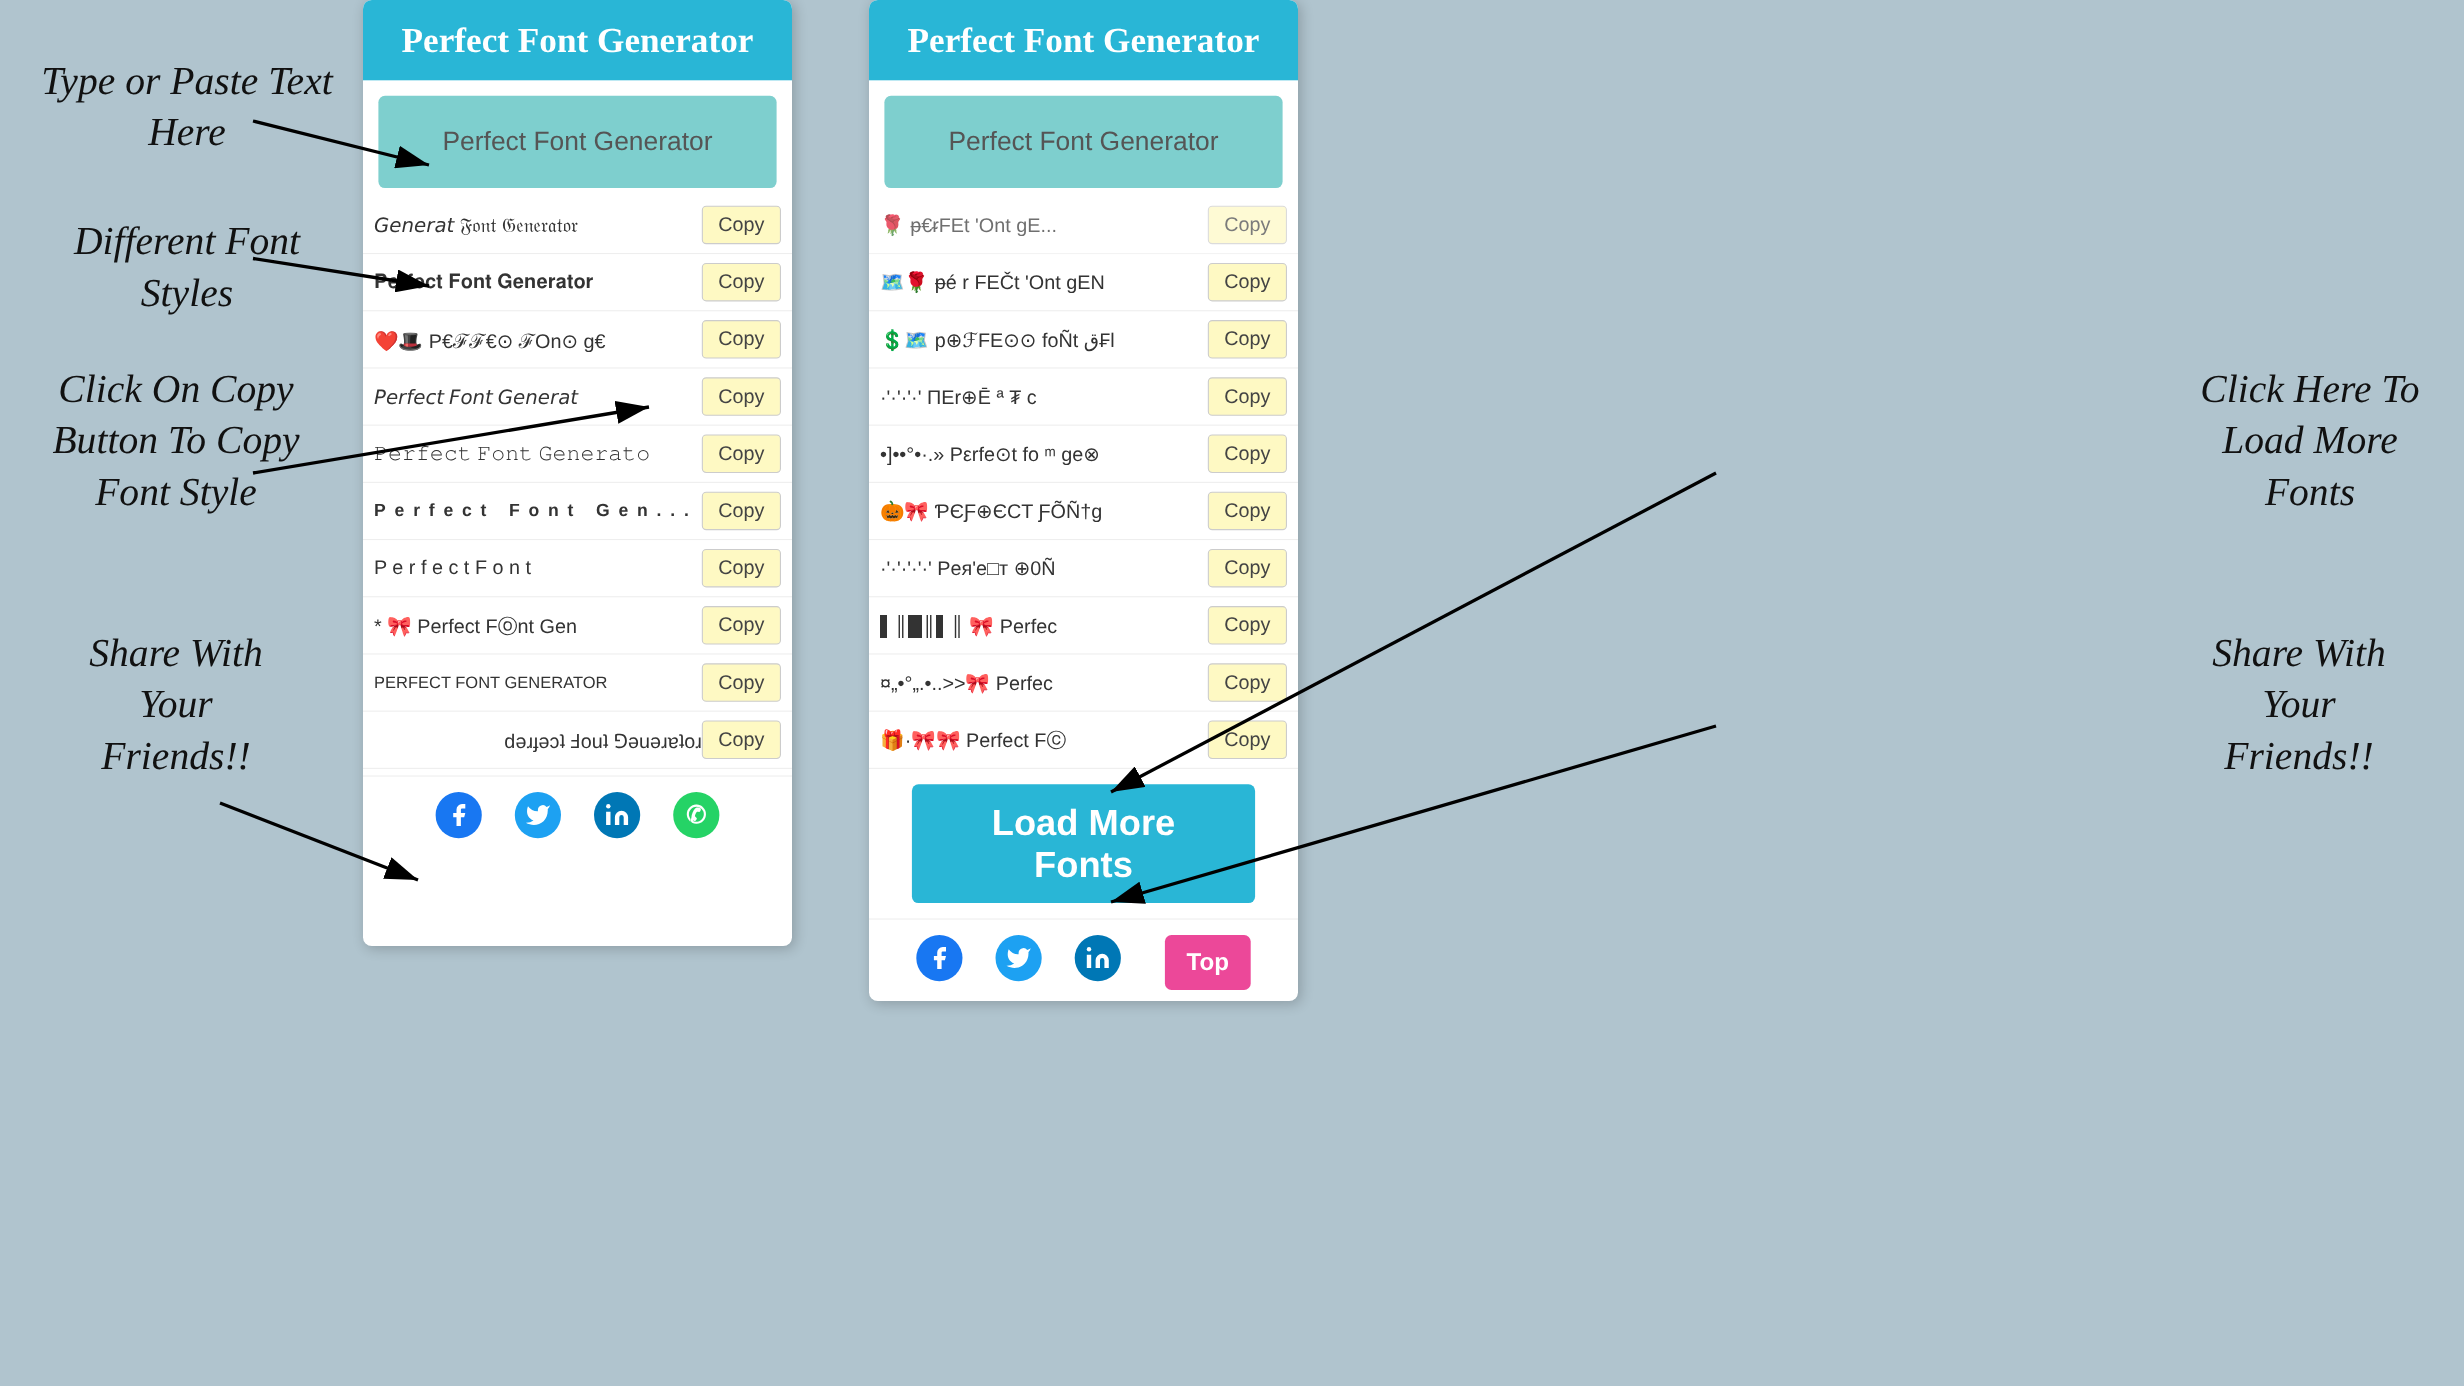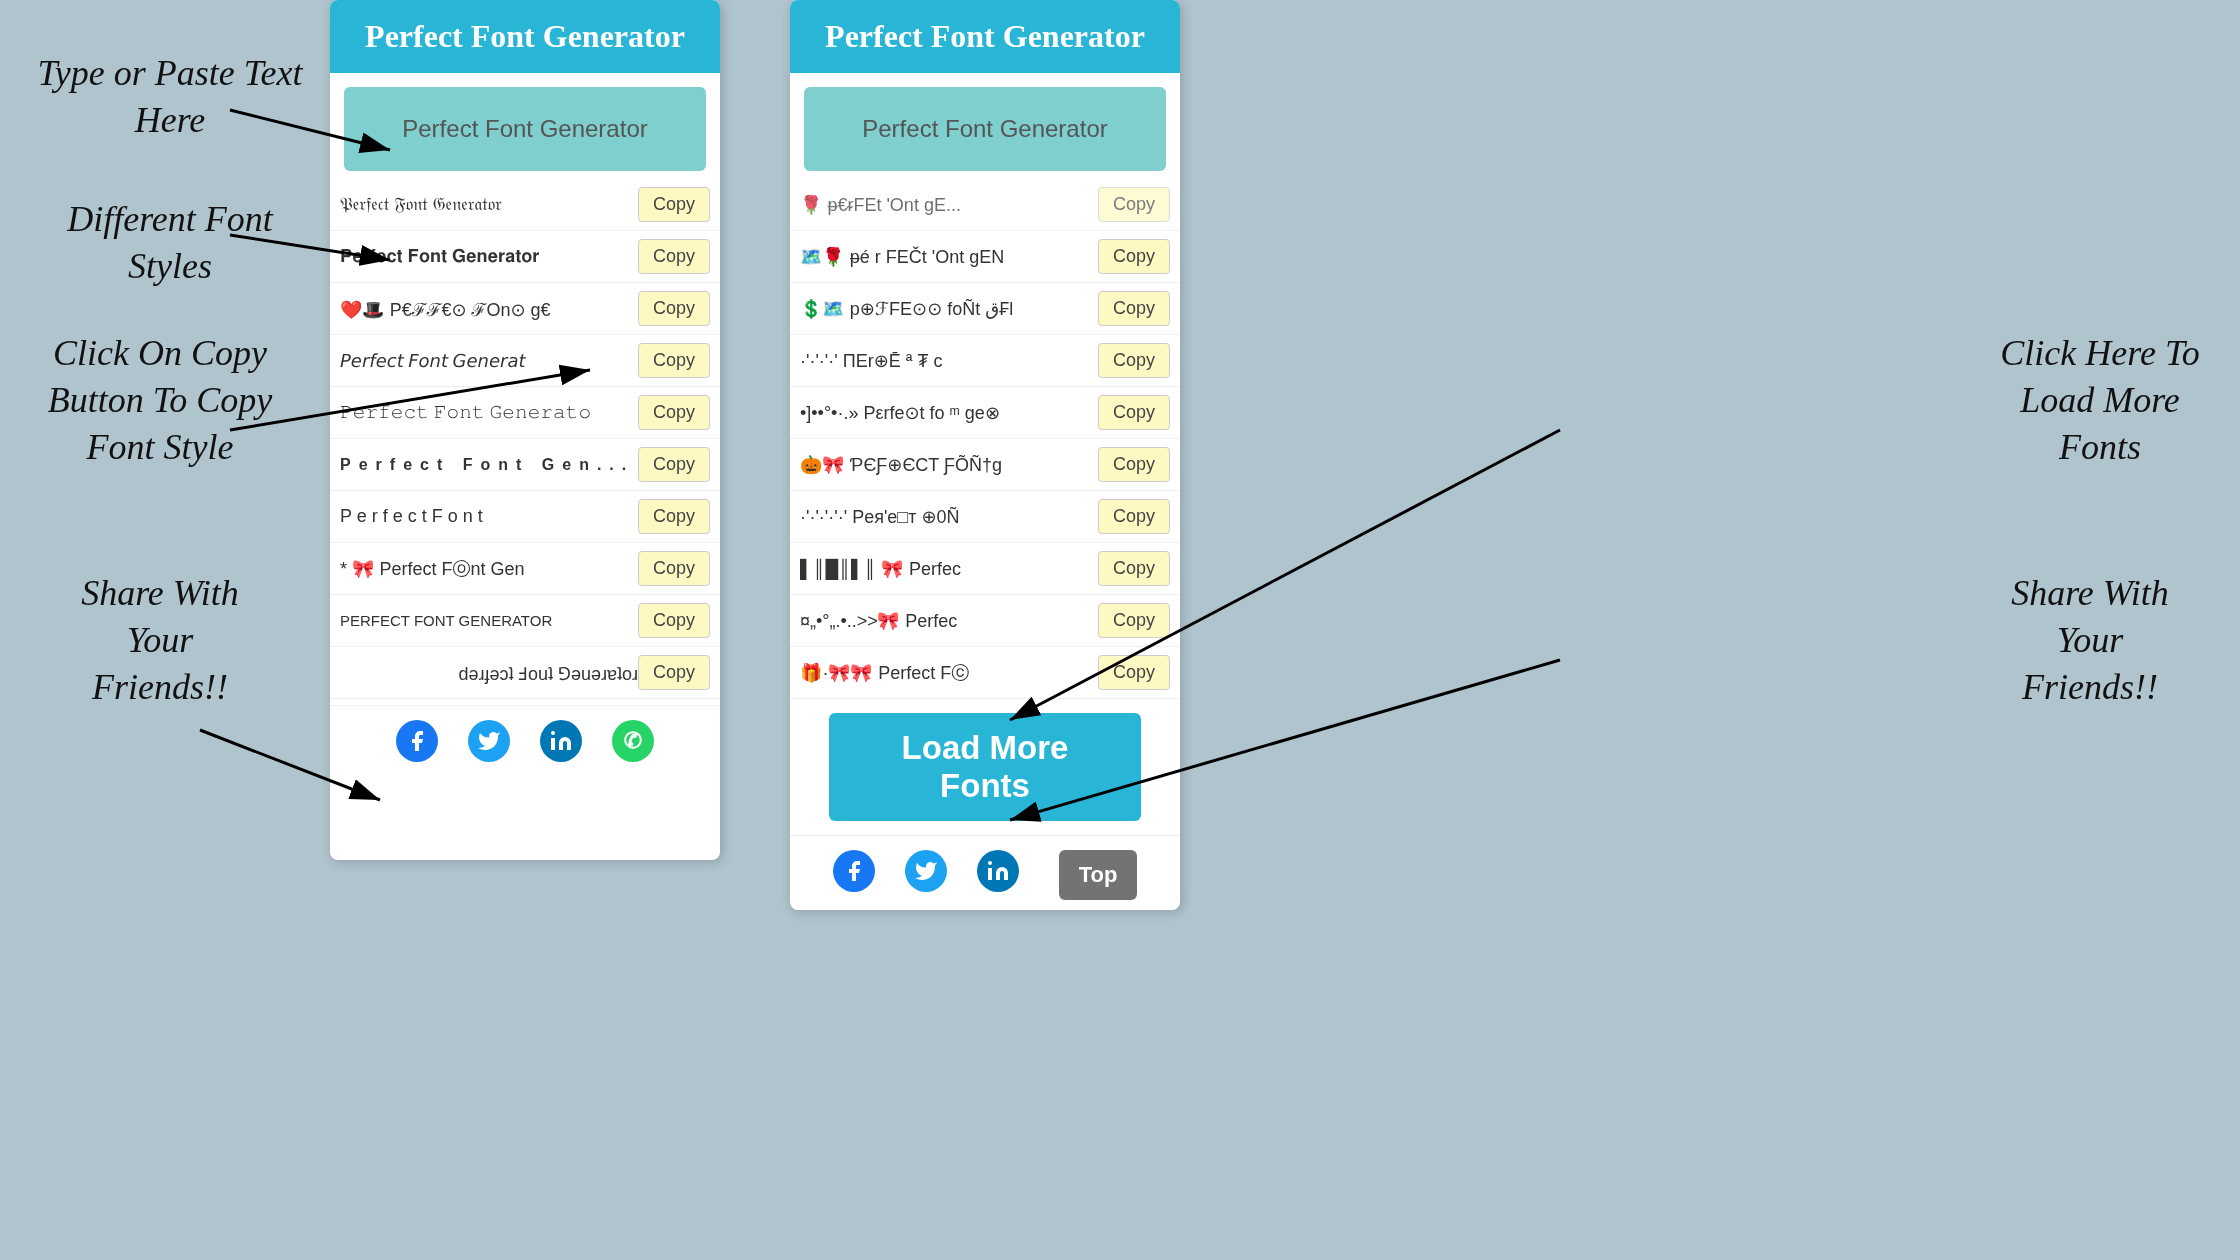--- a/index.html
+++ b/index.html
@@ -105,21 +105,21 @@
       font-weight: bold;
       cursor: pointer;
       width: 80%;
       text-align: center;
     }
 
     .top-btn {
       position: absolute;
       right: 12px;
       bottom: 60px;
-      background: #737373;
+      background: #ec4899;
       color: white;
       border: none;
       border-radius: 6px;
       padding: 12px 20px;
       font-size: 22px;
       font-weight: bold;
       cursor: pointer;
     }
 
     .social-bar {
@@ -160,21 +160,21 @@
 
 <div class="phone-panel panel-left">
   <div class="panel-header">
     <h1>Perfect Font Generator</h1>
   </div>
   <div class="input-box">
     <span>Perfect Font Generator</span>
   </div>
 
   <div class="font-row">
-    <span class="font-text">𝔓𝔢𝔯𝔣𝔢𝔠𝔱 𝔉𝔬𝔫𝔱 𝔊𝔢𝔫𝔢𝔯𝔞𝔱𝔬𝔯</span>
+    <span class="font-text">𝘎𝘦𝘯𝘦𝘳𝘢𝘵 𝔉𝔬𝔫𝔱 𝔊𝔢𝔫𝔢𝔯𝔞𝔱𝔬𝔯</span>
     <button class="copy-btn">Copy</button>
   </div>
   <div class="font-row">
     <span class="font-text">𝐏𝐞𝐫𝐟𝐞𝐜𝐭 𝐅𝐨𝐧𝐭 𝐆𝐞𝐧𝐞𝐫𝐚𝐭𝐨𝐫</span>
     <button class="copy-btn">Copy</button>
   </div>
   <div class="font-row">
     <span class="font-text">❤️🎩 P€ℱℱ€⊙ ℱOn⊙ g€</span>
     <button class="copy-btn">Copy</button>
   </div>

